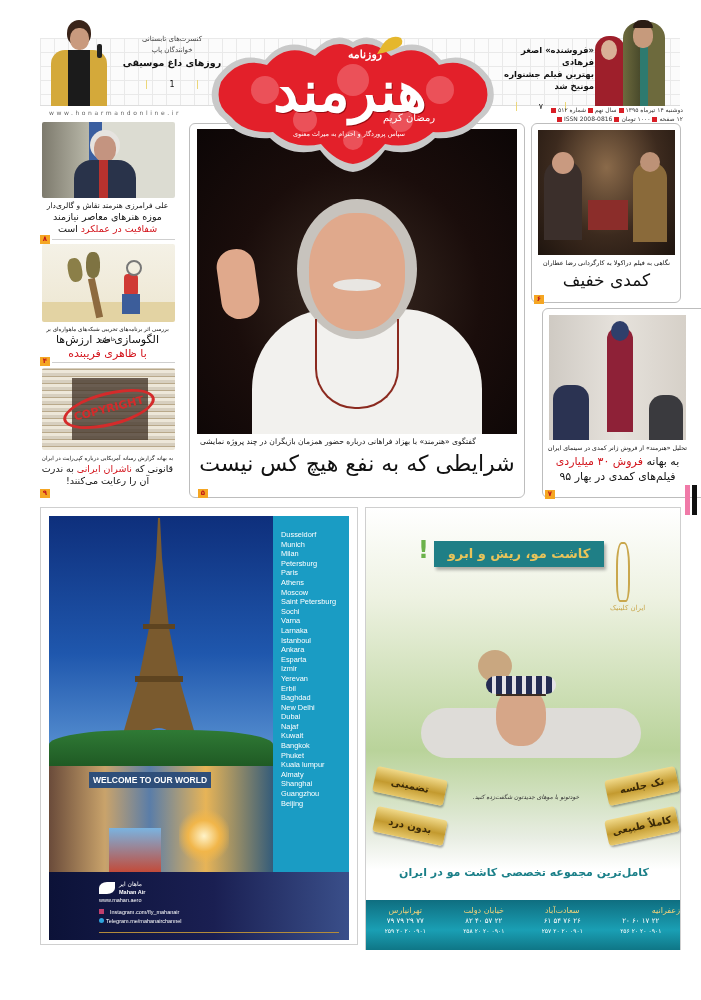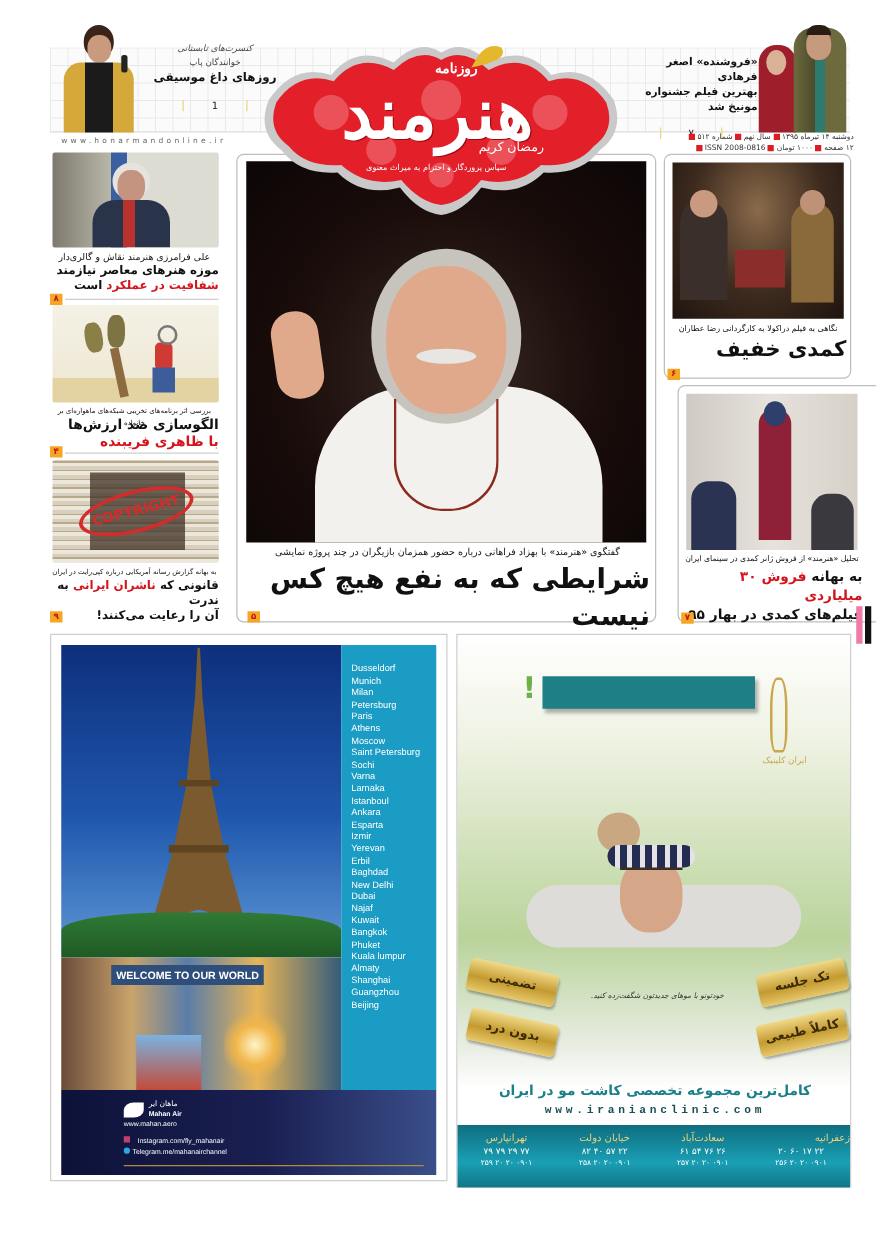--- a/index.html
+++ b/index.html
@@ -25,21 +25,21 @@
   .logo { left: 205px; top: 30px; width: 295px; height: 145px; }
   .logo-title { left: 230px; top: 40px; width: 240px; text-align: center; font-family: "DejaVu Serif", serif; color: #fff; font-size: 56px; font-weight: bold; direction: rtl; letter-spacing: -2px; text-shadow: 1px 1px 0 #9a0a10; }
   .logo-sub { font-family: "DejaVu Serif", serif; color: #fff; font-size: 8px; direction: rtl; }
 
   
   .box { border: 1px solid #bdbdbd; border-radius: 6px; background: #fff; }
   .num-tag { width: 10px; height: 9px; background: #f5a623; color: #c0161d; font-size: 7px; font-weight: bold; text-align: center; line-height: 9px; }
   .rule { height: 1px; background: #cfcfcf; }
 
   .story-kicker { font-size: 7.5px; direction: rtl; text-align: right; color: #111; line-height: 10px; }
-  .story-head { font-weight: bold; direction: rtl; color: #111; }
+  .story-head { font-weight: normal; direction: rtl; text-align: center; color: #111; }
   .red { color: #d3141c; }
 
   
   .photo-dark { background: radial-gradient(ellipse at 50% 55%, #3a2b22 0%, #1a0d0b 55%, #0c0606 100%); }
 
   
   .ad-frame { border: 1px solid #cfcfcf; background: #fff; }
   .city-list { font-family: "Liberation Sans", sans-serif; font-size: 7.4px; color: #ffffff; line-height: 9.6px; }
   .ribbon { width: 72px; height: 26px; background: linear-gradient(#f1da8a, #c39a2f 55%, #e7c86b); border-radius: 4px; color: #3b2a08; font-weight: bold; font-size: 10px; text-align: center; line-height: 26px; direction: rtl; box-shadow: 1px 2px 2px rgba(0,0,0,0.3); }
   .branch { text-align: center; direction: rtl; color: #ffffff; font-size: 7px; line-height: 10px; }
@@ -50,29 +50,29 @@
 <div class="abs header-strip"></div>
 
 <div class="abs" style="left:40px;top:18px;width:185px;height:88px;">
   <div class="abs" style="left:5px;top:0;width:70px;height:88px;">
     <div class="abs" style="left:22px;top:2px;width:24px;height:26px;border-radius:50% 50% 45% 45%;background:#3a2419;"></div>
     <div class="abs" style="left:25px;top:10px;width:19px;height:22px;border-radius:45%;background:#c99a7e;"></div>
     <div class="abs" style="left:6px;top:32px;width:56px;height:56px;border-radius:14px 14px 0 0;background:linear-gradient(90deg,#d4a93a 0%,#d4a93a 30%,#1b1b1b 30%,#1b1b1b 70%,#d4a93a 70%);"></div>
     <div class="abs" style="left:52px;top:26px;width:5px;height:14px;background:#222;border-radius:2px;"></div>
   </div>
   <div class="abs rtl" style="left:82px;top:16px;width:100px;">
-    <div style="font-size:7px;color:#444;line-height:11px;font-style:italic;">کنسرت‌های تابستانی</div>
+    <div style="font-size:7px;color:#444;line-height:11px;">کنسرت‌های تابستانی</div>
     <div style="font-size:7px;color:#444;line-height:11px;">خوانندگان پاپ</div>
     <div style="font-size:9.5px;font-weight:bold;line-height:13px;">روزهای داغ موسیقی</div>
     <div style="margin-top:3px;"><span class="page-badge" style="background:transparent;border-color:#ecd77a;border-top:none;border-bottom:none;padding:0 22px;">1</span></div>
   </div>
 </div>
 <div class="abs url-bar">www.honarmandonline.ir</div>
 
-<div class="abs" style="left:500px;top:18px;width:180px;height:88px;">
+<div class="abs" style="left:488px;top:18px;width:180px;height:88px;">
   <div class="abs" style="left:105px;top:0;width:75px;height:88px;">
     <div class="abs" style="left:2px;top:18px;width:30px;height:70px;border-radius:14px 14px 0 0;background:#9e1f2b;"></div>
     <div class="abs" style="left:8px;top:22px;width:16px;height:20px;border-radius:50%;background:#d9b197;"></div>
     <div class="abs" style="left:30px;top:4px;width:42px;height:84px;border-radius:16px 16px 0 0;background:linear-gradient(90deg,#6d6a3d,#4a4b2c 40%,#2e7a6f 40%,#2e7a6f 60%,#6d6a3d 60%);"></div>
     <div class="abs" style="left:40px;top:6px;width:20px;height:24px;border-radius:45%;background:#c69a7c;"></div>
     <div class="abs" style="left:40px;top:2px;width:20px;height:8px;border-radius:8px 8px 0 0;background:#2b1c14;"></div>
   </div>
   <div class="abs rtl" style="left:0;top:26px;width:106px;">
     <div style="font-size:8.5px;font-weight:bold;line-height:12px;text-align:right;">«فروشنده» اصغر فرهادی</div>
     <div style="font-size:8.5px;font-weight:bold;line-height:12px;text-align:right;">بهترین فیلم جشنواره مونیخ شد</div>
@@ -90,21 +90,21 @@
 <div class="abs box" style="left:189px;top:123px;width:336px;height:375px;">
   <div class="abs photo-dark" style="left:7px;top:5px;width:320px;height:305px;overflow:hidden;">
 
     <div class="abs" style="left:55px;top:180px;width:230px;height:140px;border-radius:80px 80px 0 0;background:#f2f1ee;"></div>
     <div class="abs" style="left:100px;top:70px;width:120px;height:140px;border-radius:50%;background:#c7c3bd;"></div>
     <div class="abs" style="left:112px;top:84px;width:96px;height:118px;border-radius:46%;background:#e0a98c;"></div>
     <div class="abs" style="left:136px;top:150px;width:48px;height:12px;border-radius:50%;background:#e8e6e2;"></div>
     <div class="abs" style="left:22px;top:120px;width:38px;height:70px;border-radius:18px;background:#e0a98c;transform:rotate(-8deg);"></div>
     <div class="abs" style="left:118px;top:190px;width:84px;height:90px;border:2px solid #8b2a1f;border-top:none;border-radius:0 0 40px 40px;"></div>
   </div>
-  <div class="abs" style="left:10px;top:313px;width:316px;font-size:7.6px;direction:rtl;text-align:center;line-height:10px;">گفتگوی «هنرمند» با بهزاد فراهانی درباره حضور همزمان بازیگران در چند پروژه نمایشی</div>
+  <div class="abs" style="left:10px;top:313px;width:316px;font-size:7.6px;direction:rtl;text-align:left;line-height:10px;">گفتگوی «هنرمند» با بهزاد فراهانی درباره حضور همزمان بازیگران در چند پروژه نمایشی</div>
   <div class="abs story-head" style="left:4px;top:325px;width:326px;font-size:22px;line-height:30px;letter-spacing:-0.5px;">شرایطی که به نفع هیچ کس نیست</div>
   <div class="abs num-tag" style="left:8px;top:365px;">۵</div>
 </div>
 
 <div class="abs logo">
   <svg width="295" height="145" viewBox="0 0 295 145">
     <path d="M10 50 Q30 20 60 30 Q80 5 110 20 Q130 0 148 12 Q166 0 186 20 Q216 5 236 30 Q266 20 286 50 Q295 75 275 90 Q260 110 230 108 Q210 128 180 120 Q165 140 148 142 Q130 140 115 120 Q85 128 65 108 Q35 110 20 90 Q0 75 10 50 Z" fill="#c9c9c9"></path>
     <path d="M16 52 Q34 26 62 35 Q82 11 110 26 Q130 7 148 18 Q166 7 186 26 Q214 11 234 35 Q262 26 280 52 Q288 74 270 87 Q256 104 228 102 Q208 120 180 114 Q165 132 148 134 Q131 132 116 114 Q88 120 68 102 Q40 104 26 87 Q8 74 16 52 Z" fill="#e3202a"></path>
     <g fill="#f37a80" opacity="0.55">
       <circle cx="60" cy="60" r="14"></circle>
@@ -254,39 +254,39 @@
     <span style="display:inline-block;width:5px;height:5px;background:#c13f6d;margin-right:6px;"></span><span>Instagram.com/fly_mahanair</span>
   </div>
   <div class="abs" style="left:58px;top:410px;color:#fff;font-family:'Liberation Sans',sans-serif;font-size:5.5px;">
     <span style="display:inline-block;width:5px;height:5px;border-radius:50%;background:#2fa4dd;margin-right:2px;"></span><span>Telegram.me/mahanairchannel</span>
   </div>
   <div class="abs" style="left:58px;top:424px;width:240px;height:1px;background:#b38b3a;"></div>
 </div>
 
 <div class="abs ad-frame" style="left:365px;top:507px;width:316px;height:443px;background:linear-gradient(#ffffff 0%,#eef2e2 20%,#b9d39a 55%,#e9eee4 75%,#ffffff 82%);">
   <div class="abs" style="left:68px;top:33px;width:170px;height:26px;background:#1f7f86;box-shadow:2px 3px 3px rgba(0,0,0,0.3);"></div>
+  <div class="abs" style="left:68px;top:33px;width:170px;height:26px;color:#e8c45a;font-weight:bold;font-size:13px;line-height:26px;text-align:center;direction:rtl;">کاشت مو، ریش و ابرو</div>
   <div class="abs" style="left:52px;top:28px;color:#6bb24a;font-weight:bold;font-size:24px;">!</div>
   <div class="abs" style="left:250px;top:34px;width:14px;height:60px;border:2px solid #c9a74c;border-radius:40% 40% 30% 30%;"></div>
   <div class="abs" style="left:244px;top:96px;color:#c9a74c;font-size:7px;direction:rtl;text-align:right;">ایران کلینیک</div>
 
   <div class="abs" style="left:50px;top:160px;width:230px;height:110px;">
     <div class="abs" style="left:5px;top:40px;width:220px;height:50px;border-radius:30px;background:#dedcd8;"></div>
     <div class="abs" style="left:80px;top:18px;width:50px;height:60px;border-radius:45%;background:#d6a688;"></div>
     <div class="abs" style="left:80px;top:14px;width:50px;height:14px;border-radius:25px 25px 0 0;background:#3c2c22;"></div>
     <div class="abs" style="left:62px;top:-18px;width:34px;height:32px;border-radius:50%;background:#c9a780;"></div>
     <div class="abs" style="left:70px;top:8px;width:70px;height:18px;border-radius:10px;background:repeating-linear-gradient(90deg,#242c52 0 6px,#e4e2e6 6px 10px);"></div>
   </div>
 
   <div class="abs ribbon" style="left:240px;top:265px;transform:rotate(-12deg);">تک جلسه</div>
   <div class="abs ribbon" style="left:240px;top:305px;transform:rotate(-12deg);">کاملاً طبیعی</div>
   <div class="abs ribbon" style="left:8px;top:265px;transform:rotate(12deg);">تضمینی</div>
   <div class="abs ribbon" style="left:8px;top:305px;transform:rotate(12deg);">بدون درد</div>
   <div class="abs" style="left:80px;top:285px;width:160px;text-align:center;font-size:6px;font-style:italic;direction:rtl;color:#333;">خودتونو با موهای جدیدتون شگفت‌زده کنید.</div>
   <div class="abs" style="left:10px;top:358px;width:296px;text-align:center;color:#1a7f88;font-weight:bold;font-size:11px;direction:rtl;">کامل‌ترین مجموعه تخصصی کاشت مو در ایران</div>
-  <div class="abs" style="left:10px;top:375px;width:296px;text-align:center;color:#1a4f55;font-weight:bold;font-size:9px;letter-spacing:3px;font-family:'Liberation Mono',monospace;">www.iranianclinic.com</div>
   <div class="abs" style="left:0;top:392px;width:314px;height:50px;background:linear-gradient(#0f6e80,#1a9fb4 60%,#0f7686);"></div>
   <div class="abs" style="left:0;top:398px;width:314px;height:40px;display:flex;flex-direction:row-reverse;">
     <div class="branch" style="flex:1;">
       <div style="color:#f1d27a;font-size:8px;text-align:right;">زعفرانیه</div>
       <div>۲۲ ۱۷ ۶۰ ۲۰</div>
       <div style="font-size:6px;">۰۹۰۱ ۲۰ ۲۰ ۲۵۶</div>
     </div>
     <div class="branch" style="flex:1;">
       <div style="color:#f1d27a;font-size:8px;">سعادت‌آباد</div>
       <div>۲۶ ۷۶ ۵۴ ۶۱</div>

